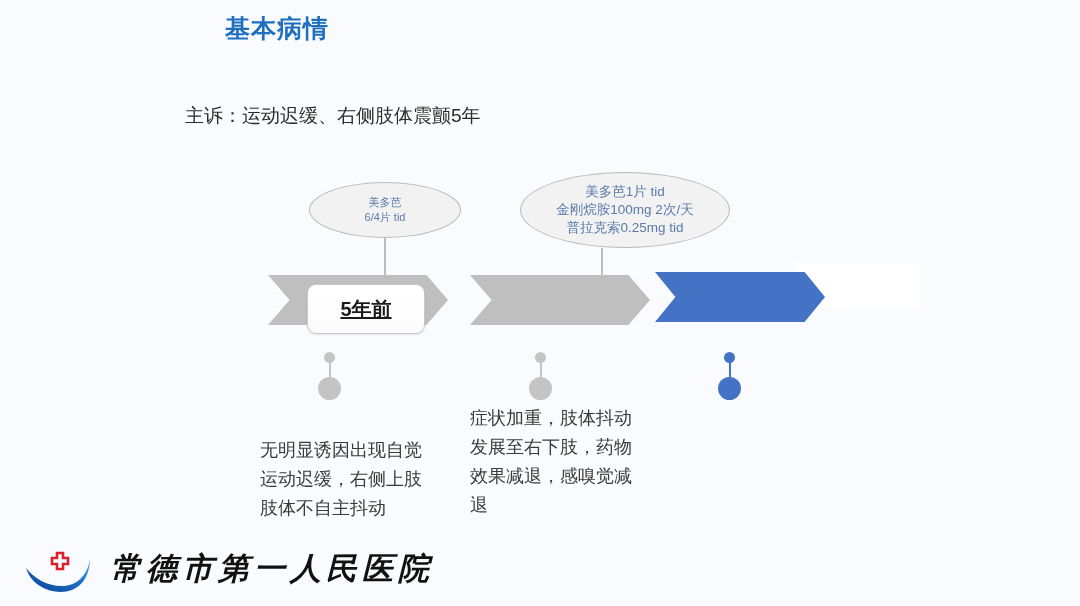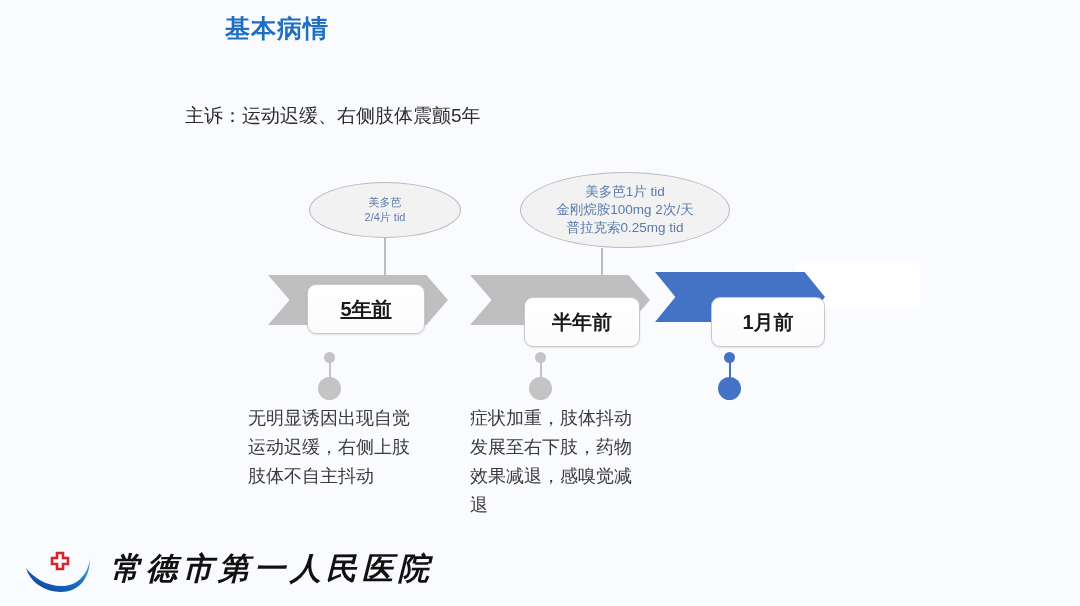--- a/index.html
+++ b/index.html
@@ -157,21 +157,21 @@
   .connector .dot-large { left: 0; top: 25px; }
 
   
   .desc {
     position: absolute;
     font-size: 18px;
     color: #3a3a3a;
     line-height: 1.62;
     top: 404px;
   }
-  .desc-1 { left: 248px; width: 178px; }
+  .desc-1 { left: 260px; width: 178px; margin-top: 32px; }
   .desc-2 { left: 470px; width: 168px; }
   .desc-3 { left: 660px; width: 170px; }
 
   
   .footer-logo {
     position: absolute;
     left: 22px;
     top: 546px;
     width: 376px;
     height: 52px;
@@ -201,40 +201,38 @@
 <body>
 
 <div class="slide">
 
   <div class="title">基本病情</div>
 
   <div class="info-line info-line-2">主诉：运动迟缓、右侧肢体震颤5年</div>
 
   <div class="bubble bubble-1">
     <span>美多芭</span>
-    <span>2/4片  tid</span>
+    <span>6/4片  tid</span>
   </div>
   <div class="stem stem-1"></div>
 
   <div class="bubble bubble-2">
     <span>美多芭1片  tid</span>
     <span>金刚烷胺100mg 2次/天</span>
     <span>普拉克索0.25mg tid</span>
   </div>
   <div class="stem stem-2"></div>
 
   <div class="ghost-rect"></div>
 
   <div class="chevron chevron-gray chevron-1"></div>
   <div class="chevron chevron-gray chevron-2"></div>
   <div class="chevron chevron-blue chevron-3"></div>
 
   <div class="period-box period-1">5年前</div>
-  <div class="period-box period-2">半年前</div>
-  <div class="period-box period-3">1月前</div>
 
   <div class="connector conn-1">
     <div class="dot-small gray-fill"></div>
     <div class="dot-line gray-fill"></div>
     <div class="dot-large gray-fill"></div>
   </div>
   <div class="connector conn-2">
     <div class="dot-small gray-fill"></div>
     <div class="dot-line gray-fill"></div>
     <div class="dot-large gray-fill"></div>

